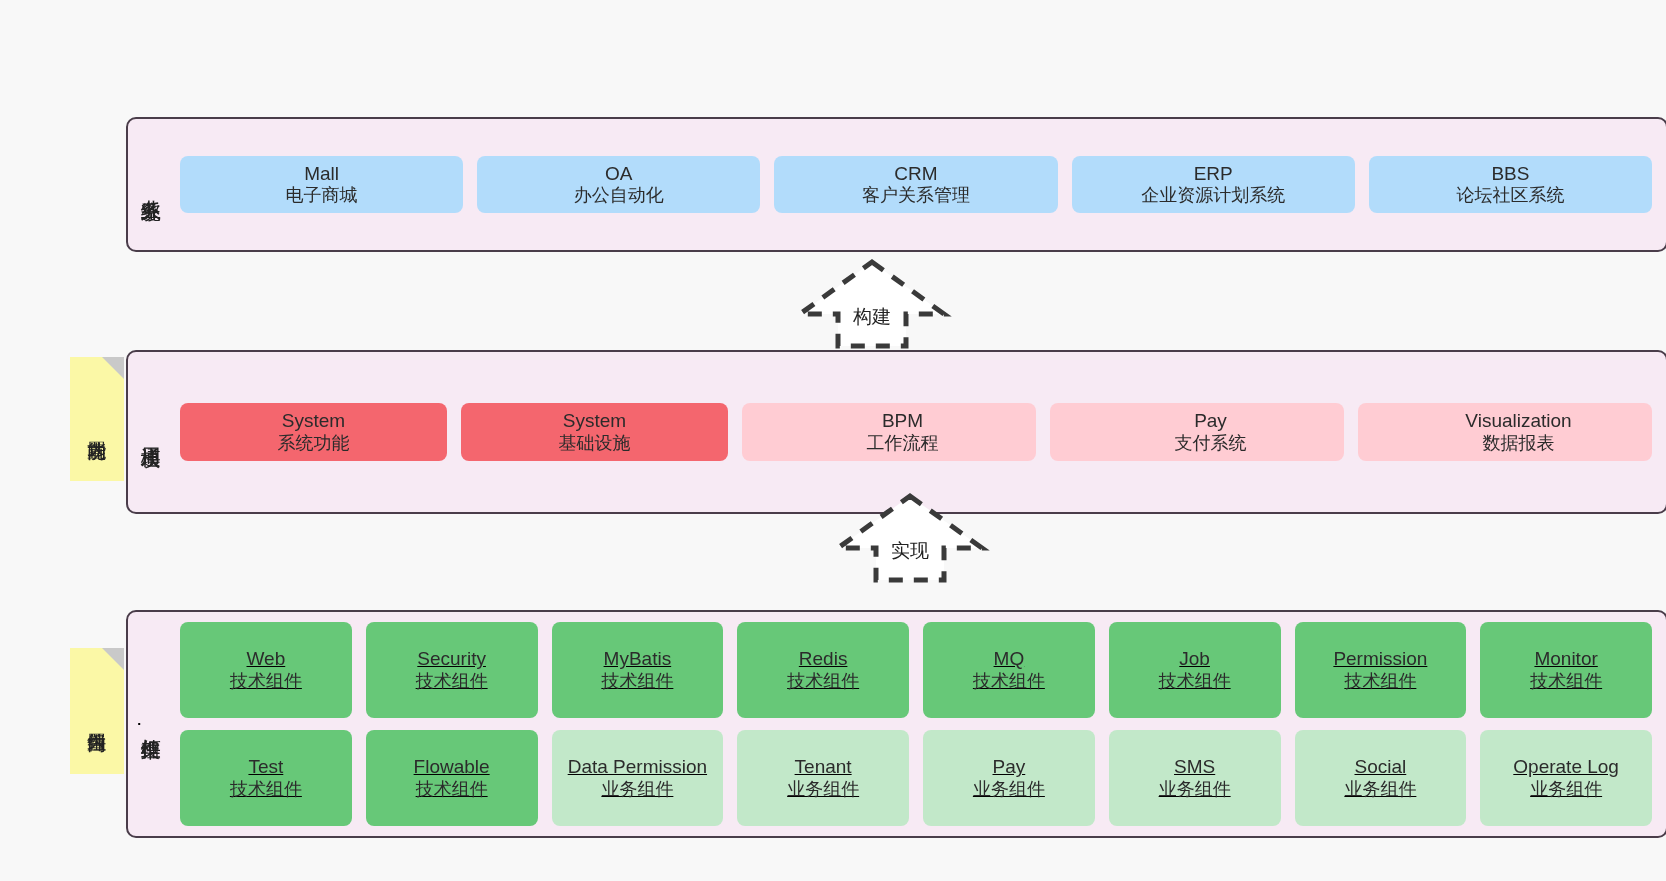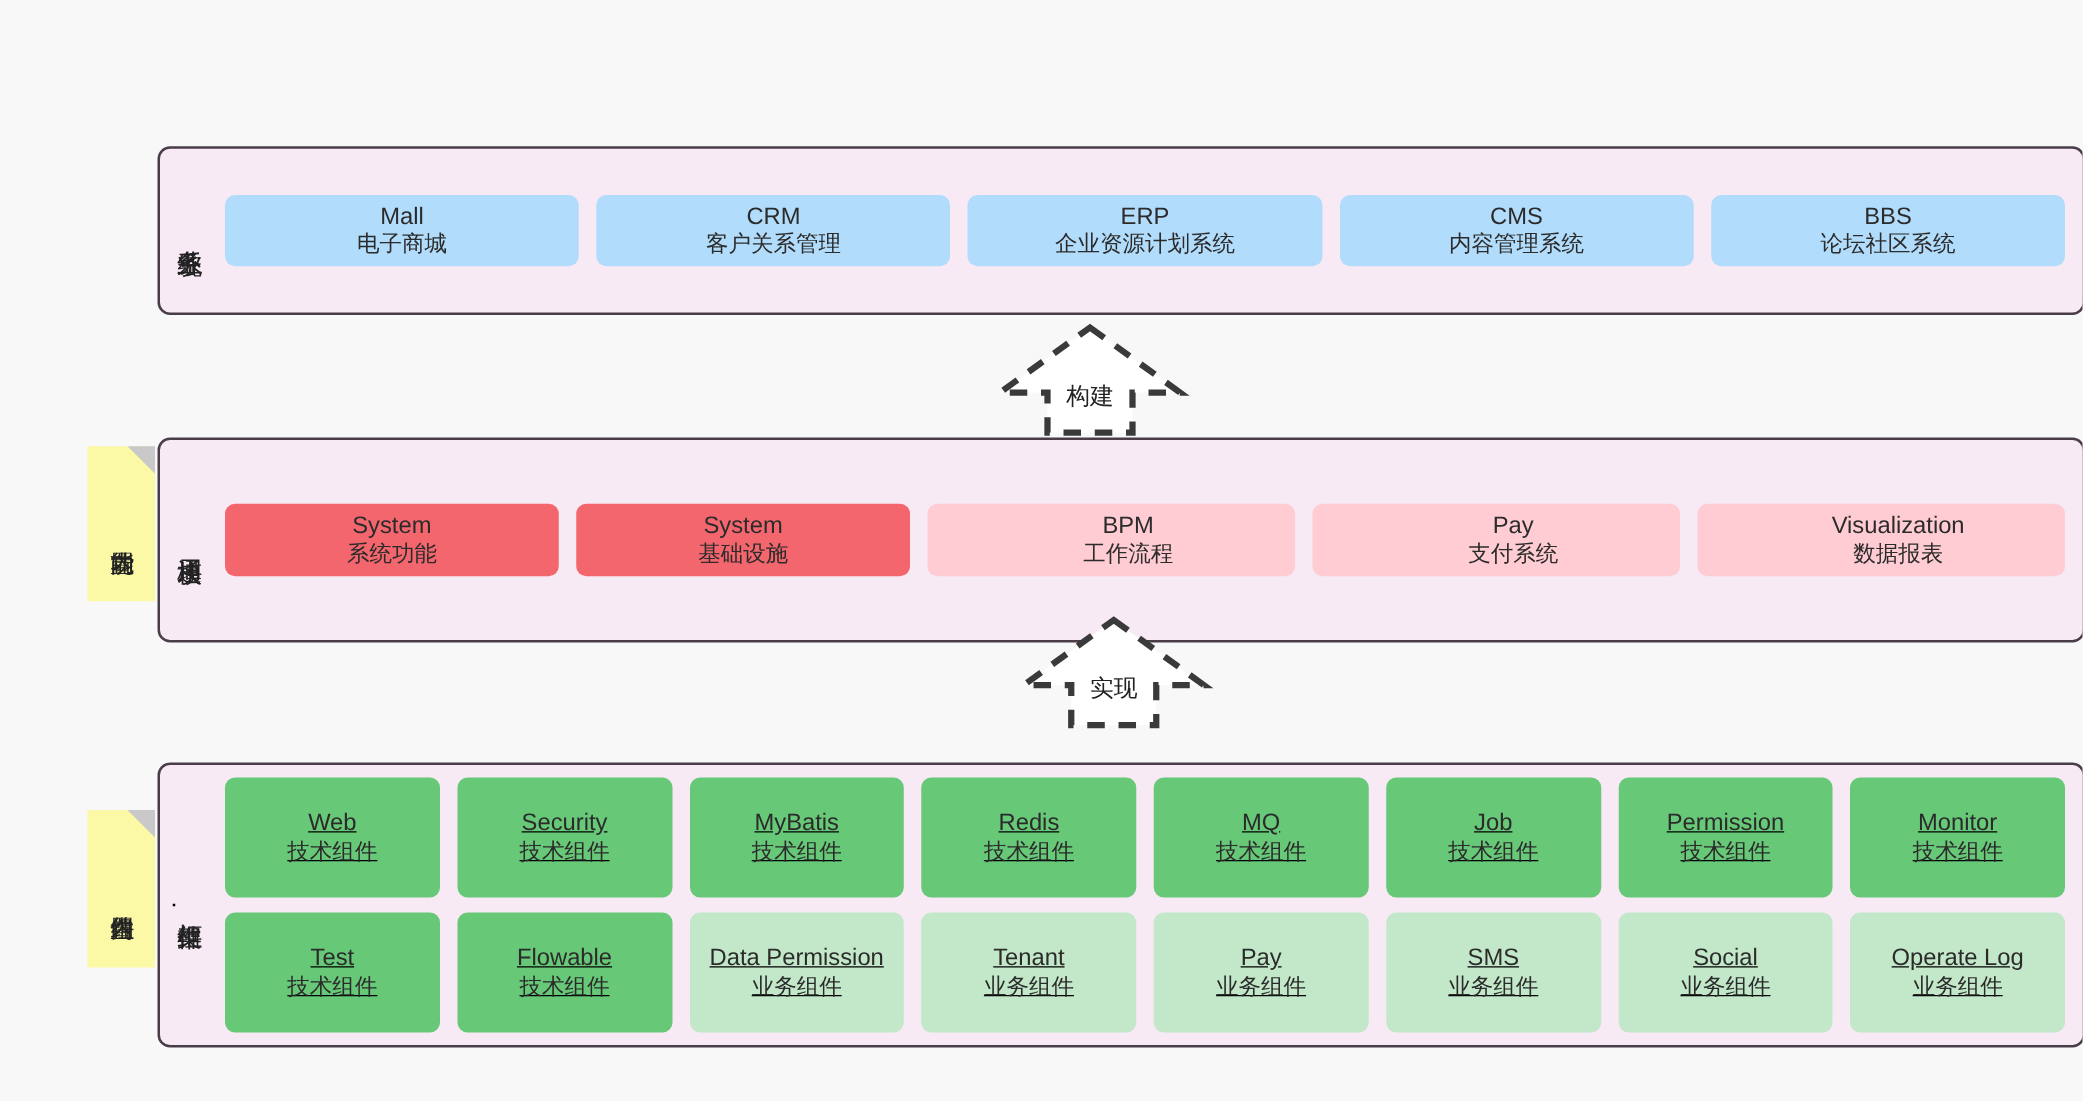--- a/index.html
+++ b/index.html
@@ -132,30 +132,30 @@
 <div id="canvas">
 
   <div class="layer" id="layer-business" style="left:92px; top:117px; width:1542px; height:135px;">
     <div class="layer-title">业务系统</div>
     <div class="layer-body" id="business-body">
         <div class="node blue">
           <div class="t1">Mall</div>
           <div class="t2">电子商城</div>
         </div>
         <div class="node blue">
+          <div class="t1">OA</div>
+          <div class="t2">办公自动化</div>
+        </div>
+        <div class="node blue">
           <div class="t1">CRM</div>
           <div class="t2">客户关系管理</div>
         </div>
         <div class="node blue">
           <div class="t1">ERP</div>
           <div class="t2">企业资源计划系统</div>
-        </div>
-        <div class="node blue">
-          <div class="t1">CMS</div>
-          <div class="t2">内容管理系统</div>
         </div>
         <div class="node blue">
           <div class="t1">BBS</div>
           <div class="t2">论坛社区系统</div>
         </div>
       </div>
   </div>
 
   <div class="connector" id="connector-build" style="left:760px; top:258px; width:156px; height:90px;">
     <svg width="156" height="90" viewBox="0 0 156 90">
@@ -187,21 +187,21 @@
           <div class="t1">Pay</div>
           <div class="t2">支付系统</div>
         </div>
         <div class="node pink">
           <div class="t1">Visualization</div>
           <div class="t2">数据报表</div>
         </div>
       </div>
   </div>
 
-  <div class="connector" id="connector-implement" style="left:779px; top:492px; width:156px; height:90px;">
+  <div class="connector" id="connector-implement" style="left:798px; top:492px; width:156px; height:90px;">
     <svg width="156" height="90" viewBox="0 0 156 90">
       <path d="M78 4 L150 56 L112 56 L112 88 L44 88 L44 56 L6 56 Z" fill="#ffffff" stroke="#3a3a3a" stroke-width="5" stroke-dasharray="14 11" stroke-linejoin="miter"></path>
     </svg>
     <div class="ctext" style="top:46px;">实现</div>
   </div>
 
   <div class="sticky" id="sticky-framework" style="left:36px; top:648px; height:126px;">
     <span class="fold"></span>
     <span class="label">内置组件</span>
   </div>

